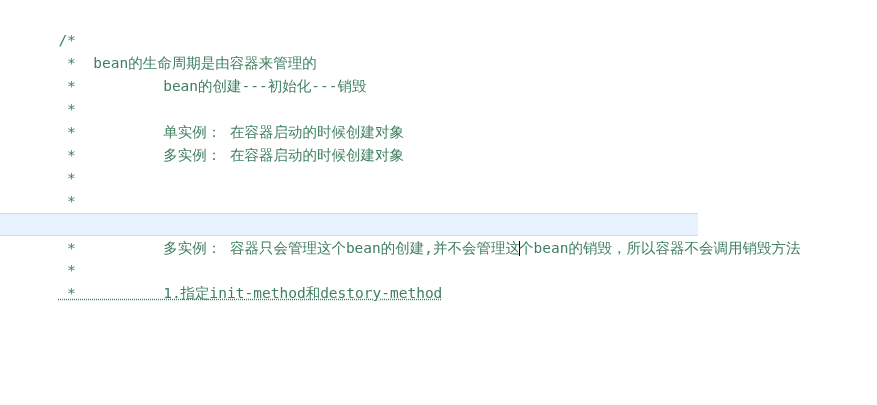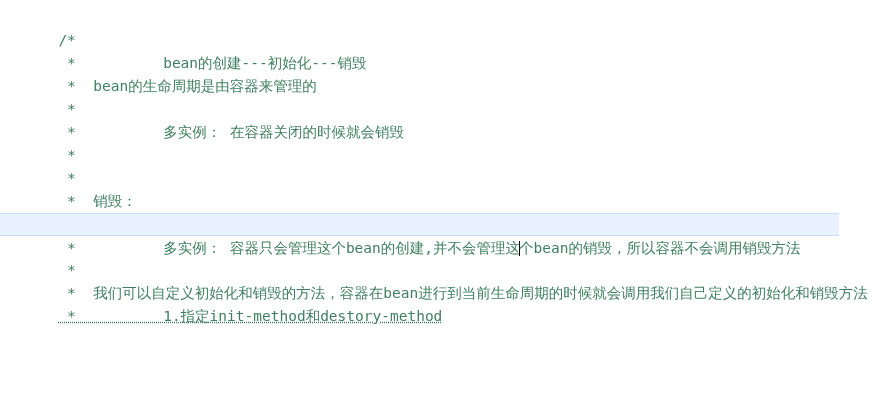--- a/index.html
+++ b/index.html
@@ -32,21 +32,21 @@
     white-space: pre;
     font-size: 14.5px;
     color: #3f7f5f;
     padding-left: 6px;
   }
   .line.highlighted {
     background: #e8f2fe;
     border-top: 1px solid #c9ddf5;
     border-bottom: 1px solid #c9ddf5;
     box-sizing: border-box;
-    width: 839px;
+    width: 698px;
   }
   .line .txt {
     color: #3f7f5f;
   }
   .underline-wavy {
     text-decoration: underline;
     text-decoration-style: dotted;
     text-decoration-color: #3f7f5f;
   }
   .caret {
@@ -63,65 +63,62 @@
 
 <div class="editor">
   <div class="code-area">
 
     <div class="line">
       <span class="txt">/*</span>
     </div>
 
 
     <div class="line">
-      <span class="txt"> *          bean的创建---初始化---销毁</span>
+      <span class="txt"> *  bean的生命周期是由容器来管理的</span>
     </div>
 
     <div class="line">
-      <span class="txt"> *  bean的生命周期是由容器来管理的</span>
+      <span class="txt"> *          bean的创建---初始化---销毁</span>
     </div>
 
     <div class="line">
       <span class="txt"> *</span>
     </div>
 
 
+    <div class="line">
+      <span class="txt"> *          单实例： 在容器启动的时候创建对象</span>
+    </div>
 
     <div class="line">
-      <span class="txt"> *          多实例： 在容器关闭的时候就会销毁</span>
+      <span class="txt"> *          多实例： 在容器启动的时候创建对象</span>
     </div>
 
     <div class="line">
       <span class="txt"> *</span>
     </div>
 
 
     <div class="line">
       <span class="txt"> *</span>
     </div>
 
-    <div class="line">
-      <span class="txt"> *  销毁：</span>
-    </div>
 
     <div class="line">
       <span class="txt"> *          单实例： 在容器关闭的时候就会销毁</span>
     </div>
 
     <div class="line highlighted">
       <span class="txt"> *          多实例： 容器只会管理这个bean的创建,并不会管理这</span><span class="caret"></span><span class="txt">个bean的销毁，所以容器不会调用销毁方法</span>
     </div>
 
     <div class="line">
       <span class="txt"> *</span>
     </div>
 
-    <div class="line">
-      <span class="txt"> *  我们可以自定义初始化和销毁的方法，容器在bean进行到当前生命周期的时候就会调用我们自己定义的初始化和销毁方法</span>
-    </div>
 
     <div class="line">
       <span class="txt underline-wavy"> *          1.指定init-method和destory-method</span>
     </div>
 
     <div class="line">
       
     </div>
 
   </div>

